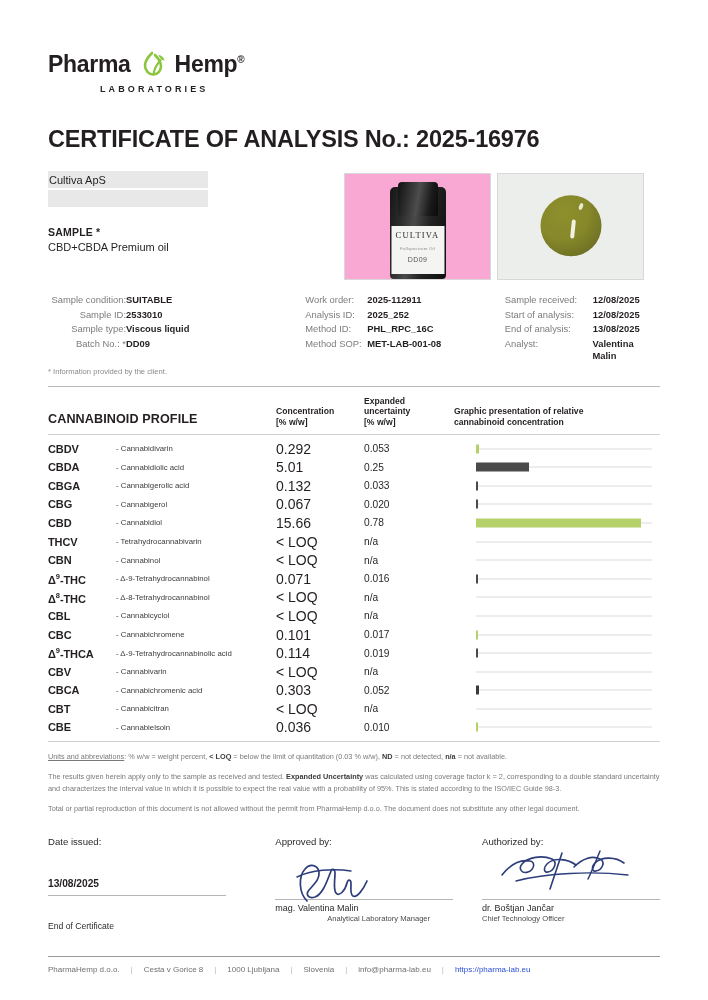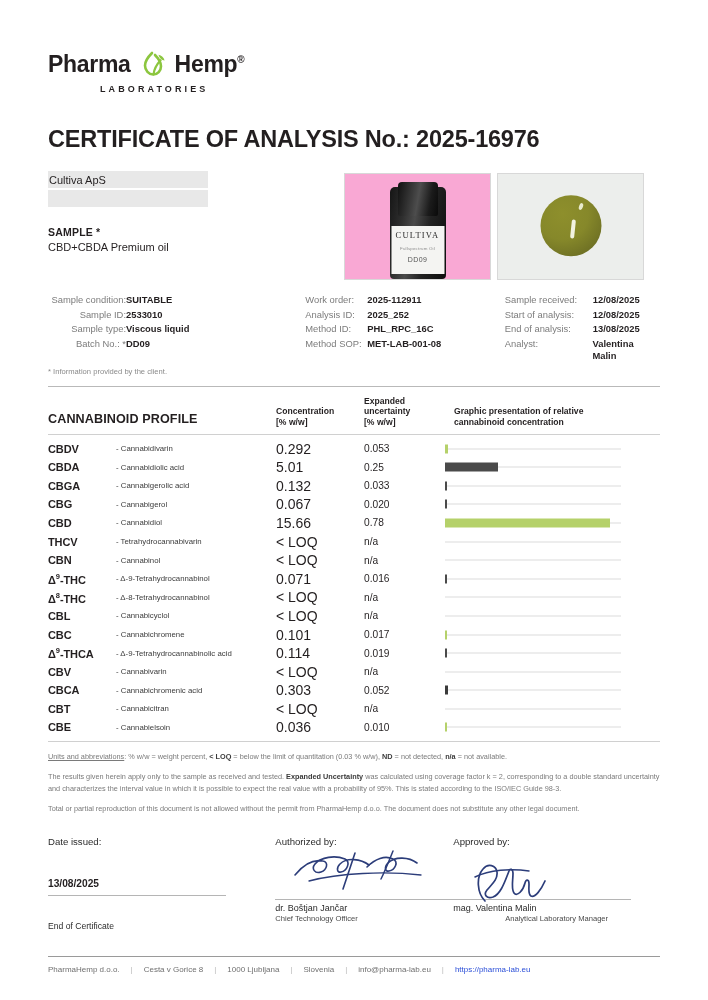--- a/index.html
+++ b/index.html
@@ -105,21 +105,21 @@
   .th-title { width:228px; font-size:12.6px; font-weight:bold; letter-spacing:.1px; padding-bottom:1px; }
   .th-conc  { width:88px; font-size:8.6px; font-weight:bold; line-height:10.5px; }
   .th-unc   { width:90px; font-size:8.6px; font-weight:bold; line-height:10.5px; }
   .th-graph { flex:1; font-size:8.6px; font-weight:bold; line-height:10.5px; }
 
   .trow { display:flex; align-items:center; height:18.6px; }
   .c-abbr { width:68px; font-size:11px; font-weight:bold; letter-spacing:-0.1px; }
   .c-abbr sup { font-size:7.5px; }
   .c-name { width:160px; font-size:7.8px; color:#3b3b3b; }
   .c-conc { width:88px; font-size:14px; }
-  .c-unc  { width:81px; font-size:10.2px; }
+  .c-unc  { width:112px; font-size:10.2px; }
   .c-bar  { flex:1; position:relative; height:18.6px; }
   .bar-track {
     position:absolute; left:0; top:50%; transform:translateY(-50%);
     width:176px; height:1px; background:#dcdcdc;
   }
   .bar-fill {
     position:absolute; left:0; top:50%; transform:translateY(-50%);
     height:9px; min-width:0;
   }
 
@@ -456,51 +456,51 @@
   </div>
 
   <div class="sigs">
     <div class="sig-col a">
       <div class="sig-label">Date issued:</div>
       <div class="sig-date">13/08/2025</div>
       <div class="sig-line"></div>
       <div class="end-cert">End of Certificate</div>
     </div>
 
+    <div class="sig-col b">
+      <div class="sig-label">Approved by:</div>
+      <div style="position:relative; height:46px;">
+        <span class="scribble">
+          <svg width="130" height="48" viewBox="0 0 130 48">
+            <path d="M18 44 C10 36 9 20 16 12 C21 6 29 8 30 15 C31 23 24 28 20 33 C16 38 20 42 26 40 C34 37 38 24 42 14 C43 11 46 12 46 16 C46 24 44 32 47 36 C50 40 56 34 58 26 C59 22 62 22 62 27 C62 33 61 37 64 39 C68 41 74 33 78 24" fill="none" stroke="#2c3d7a" stroke-width="1.7" stroke-linecap="round"></path>
+            <path d="M8 20 C22 13 44 11 62 14" fill="none" stroke="#2c3d7a" stroke-width="1.5" stroke-linecap="round"></path>
+          </svg>
+        </span>
+      </div>
+      <div class="sig-line"></div>
+      <div class="sig-name">mag. Valentina Malin</div>
+      <div class="sig-role sig-center" style="width:auto;">Analytical Laboratory Manager</div>
+    </div>
+
     <div class="sig-col c">
       <div class="sig-label">Authorized by:</div>
       <div style="position:relative; height:46px;">
         <span class="scribble2">
           <svg width="140" height="48" viewBox="0 0 140 48">
             <path d="M6 30 C14 20 24 14 34 16 C40 17 38 25 32 27 C26 29 22 24 26 19 C32 12 46 10 56 14 C62 17 58 26 52 27 C48 28 47 23 51 19 C58 12 72 14 80 20" fill="none" stroke="#2c3d7a" stroke-width="1.6" stroke-linecap="round"></path>
             <path d="M66 8 C62 20 58 32 54 44" fill="none" stroke="#2c3d7a" stroke-width="1.6" stroke-linecap="round"></path>
             <path d="M78 22 C86 14 96 10 104 14 C110 17 106 25 100 26 C96 27 95 22 99 18 C106 11 120 12 128 18" fill="none" stroke="#2c3d7a" stroke-width="1.6" stroke-linecap="round"></path>
             <path d="M104 6 C100 16 96 26 92 34" fill="none" stroke="#2c3d7a" stroke-width="1.5" stroke-linecap="round"></path>
             <path d="M20 36 C50 28 96 26 132 30" fill="none" stroke="#2c3d7a" stroke-width="1.3" stroke-linecap="round"></path>
           </svg>
         </span>
       </div>
       <div class="sig-line"></div>
       <div class="sig-name">dr. Boštjan Jančar</div>
       <div class="sig-role">Chief Technology Officer</div>
-    </div>
-
-    <div class="sig-col b">
-      <div class="sig-label">Approved by:</div>
-      <div style="position:relative; height:46px;">
-        <span class="scribble">
-          <svg width="130" height="48" viewBox="0 0 130 48">
-            <path d="M18 44 C10 36 9 20 16 12 C21 6 29 8 30 15 C31 23 24 28 20 33 C16 38 20 42 26 40 C34 37 38 24 42 14 C43 11 46 12 46 16 C46 24 44 32 47 36 C50 40 56 34 58 26 C59 22 62 22 62 27 C62 33 61 37 64 39 C68 41 74 33 78 24" fill="none" stroke="#2c3d7a" stroke-width="1.7" stroke-linecap="round"></path>
-            <path d="M8 20 C22 13 44 11 62 14" fill="none" stroke="#2c3d7a" stroke-width="1.5" stroke-linecap="round"></path>
-          </svg>
-        </span>
-      </div>
-      <div class="sig-line"></div>
-      <div class="sig-name">mag. Valentina Malin</div>
-      <div class="sig-role sig-center" style="width:auto;">Analytical Laboratory Manager</div>
     </div>
   </div>
 
   <div class="pfoot">
     <div class="rule"></div>
     <div class="pfoot-row">
       <span class="pf-item">PharmaHemp d.o.o.</span>
       <span class="pf-sep">|</span>
       <span class="pf-item">Cesta v Gorice 8</span>
       <span class="pf-sep">|</span>

